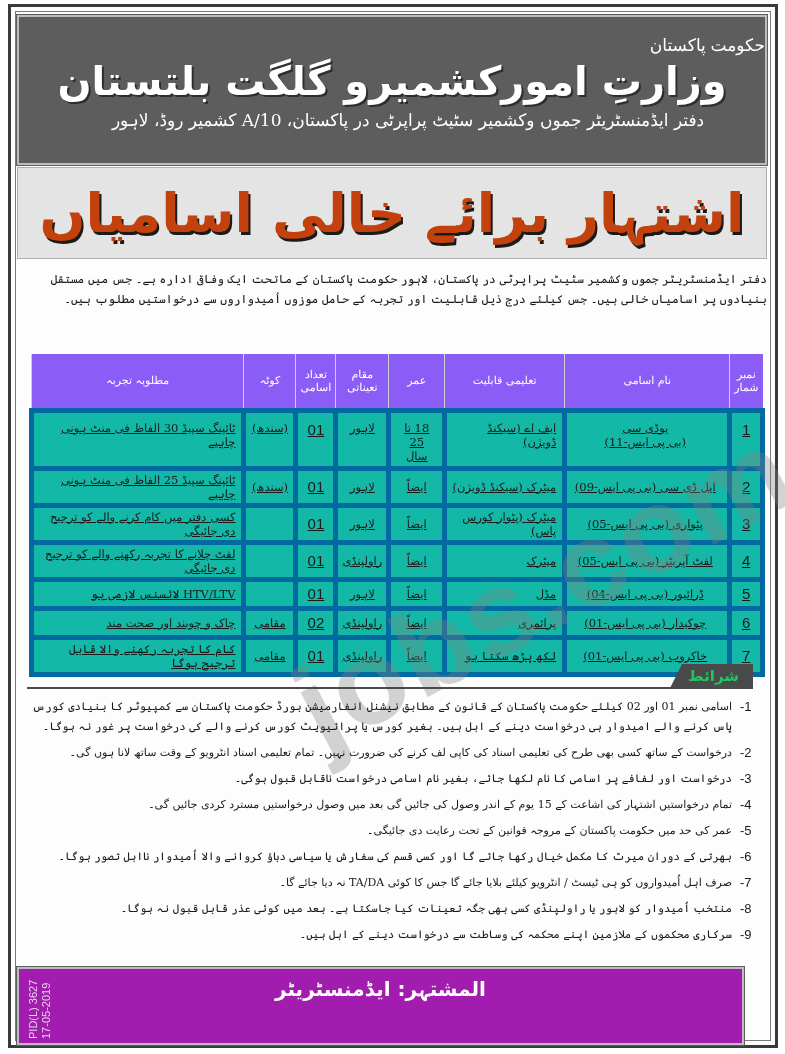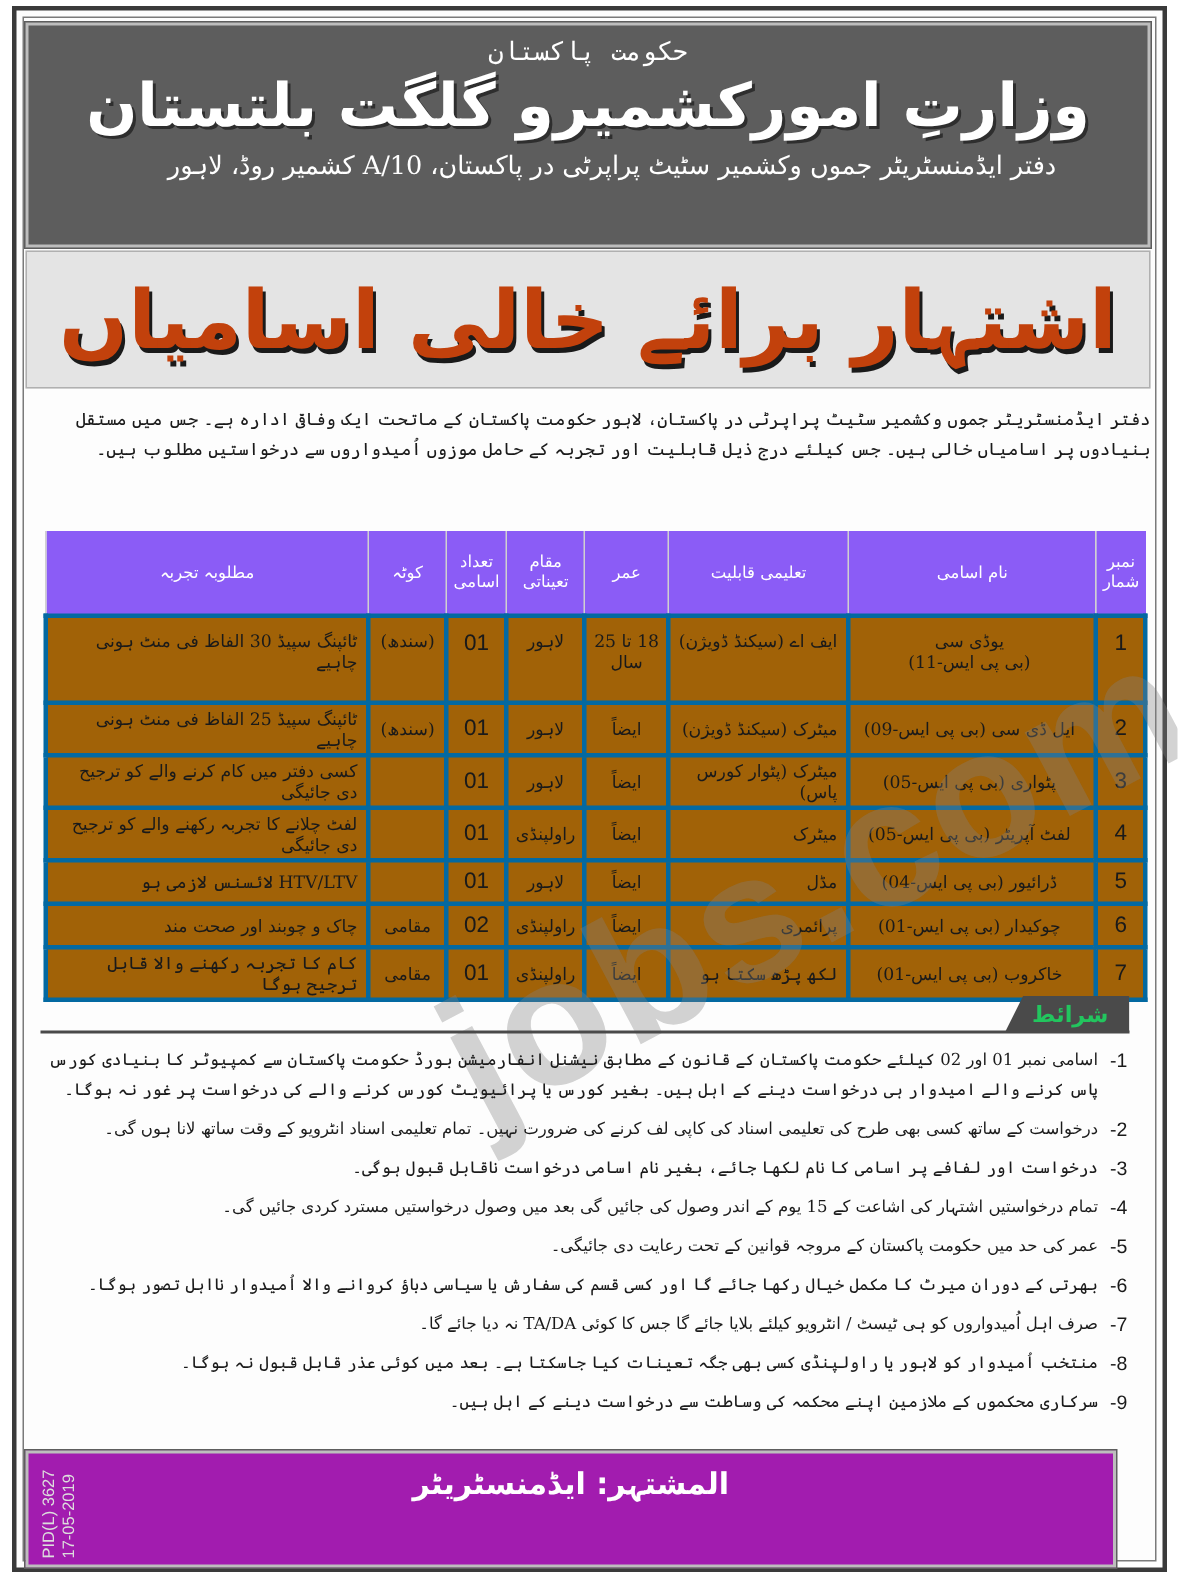--- a/index.html
+++ b/index.html
@@ -14,21 +14,21 @@
     position: absolute; left: 4px; top: 4px; right: 4px; bottom: 4px;
     border: 1px solid #7a7a7a;
   }
 
   
   .header {
     position: absolute; left: 6px; top: 8px; width: 750px; height: 150px;
     background: #5d5d5d; border: 2px solid #bdbdbd; outline: 1px solid #5d5d5d;
     text-align: center; color: #fff;
   }
-  .gov { font-family: Liberation Mono, monospace; font-size: 17px; margin-top: 8px; direction: rtl; }
+  .gov { font-family: Liberation Sans, sans-serif; font-size: 17px; margin-top: 18px; direction: rtl; text-align: right; }
   .ministry { font-family: "DejaVu Sans", sans-serif; font-weight: bold; font-size: 40px; margin-top: 2px; direction: rtl;
     text-shadow: 2px 2px 0 #2e2e2e; letter-spacing: 1px; }
   .address { font-family: "DejaVu Serif", serif; font-size: 17px; margin-top: 6px; direction: rtl; margin-left: 32px; }
 
   
   .title-band {
     position: absolute; left: 6px; top: 160px; width: 750px; height: 92px;
     background: #e4e4e4; border: 1px solid #b0b0b0;
     display: flex; align-items: center; justify-content: center;
   }
@@ -45,22 +45,23 @@
   table.jobs {
     position: absolute; left: 18px; top: 347px; width: 736px;
     border-collapse: collapse; direction: rtl; font-family: "DejaVu Serif", serif;
     font-size: 11.5px;
   }
   table.jobs th {
     background: #8b5cf6; color: #fff; font-weight: normal; height: 56px;
     border-left: 1px solid #d0d0d0; font-size: 11px; padding: 2px 4px;
   }
   table.jobs td {
-    border: 3px solid #0369a1; text-align: center; padding: 2px 4px; height: 29px;
-    background: #a16207;
+    border: 5px solid #0369a1; text-align: center; padding: 2px 4px; height: 29px;
+    background: #14b8a6;
+    text-decoration: underline;
   }
   table.jobs tr.tall td { height: 58px; vertical-align: top; padding-top: 8px; }
   td.num, td.count { font-family: "Liberation Sans", sans-serif; font-size: 15px; }
   td.post { text-align: center; padding-right: 8px !important; }
   td.exp { text-align: right !important; padding-right: 6px !important; }
   td.edu { text-align: right !important; padding-right: 6px !important; }
 
   .watermark {
     position: absolute; left: 250px; top: 470px; transform: rotate(-28deg);
     font-family: "Liberation Sans", sans-serif; font-weight: bold; font-size: 120px;

